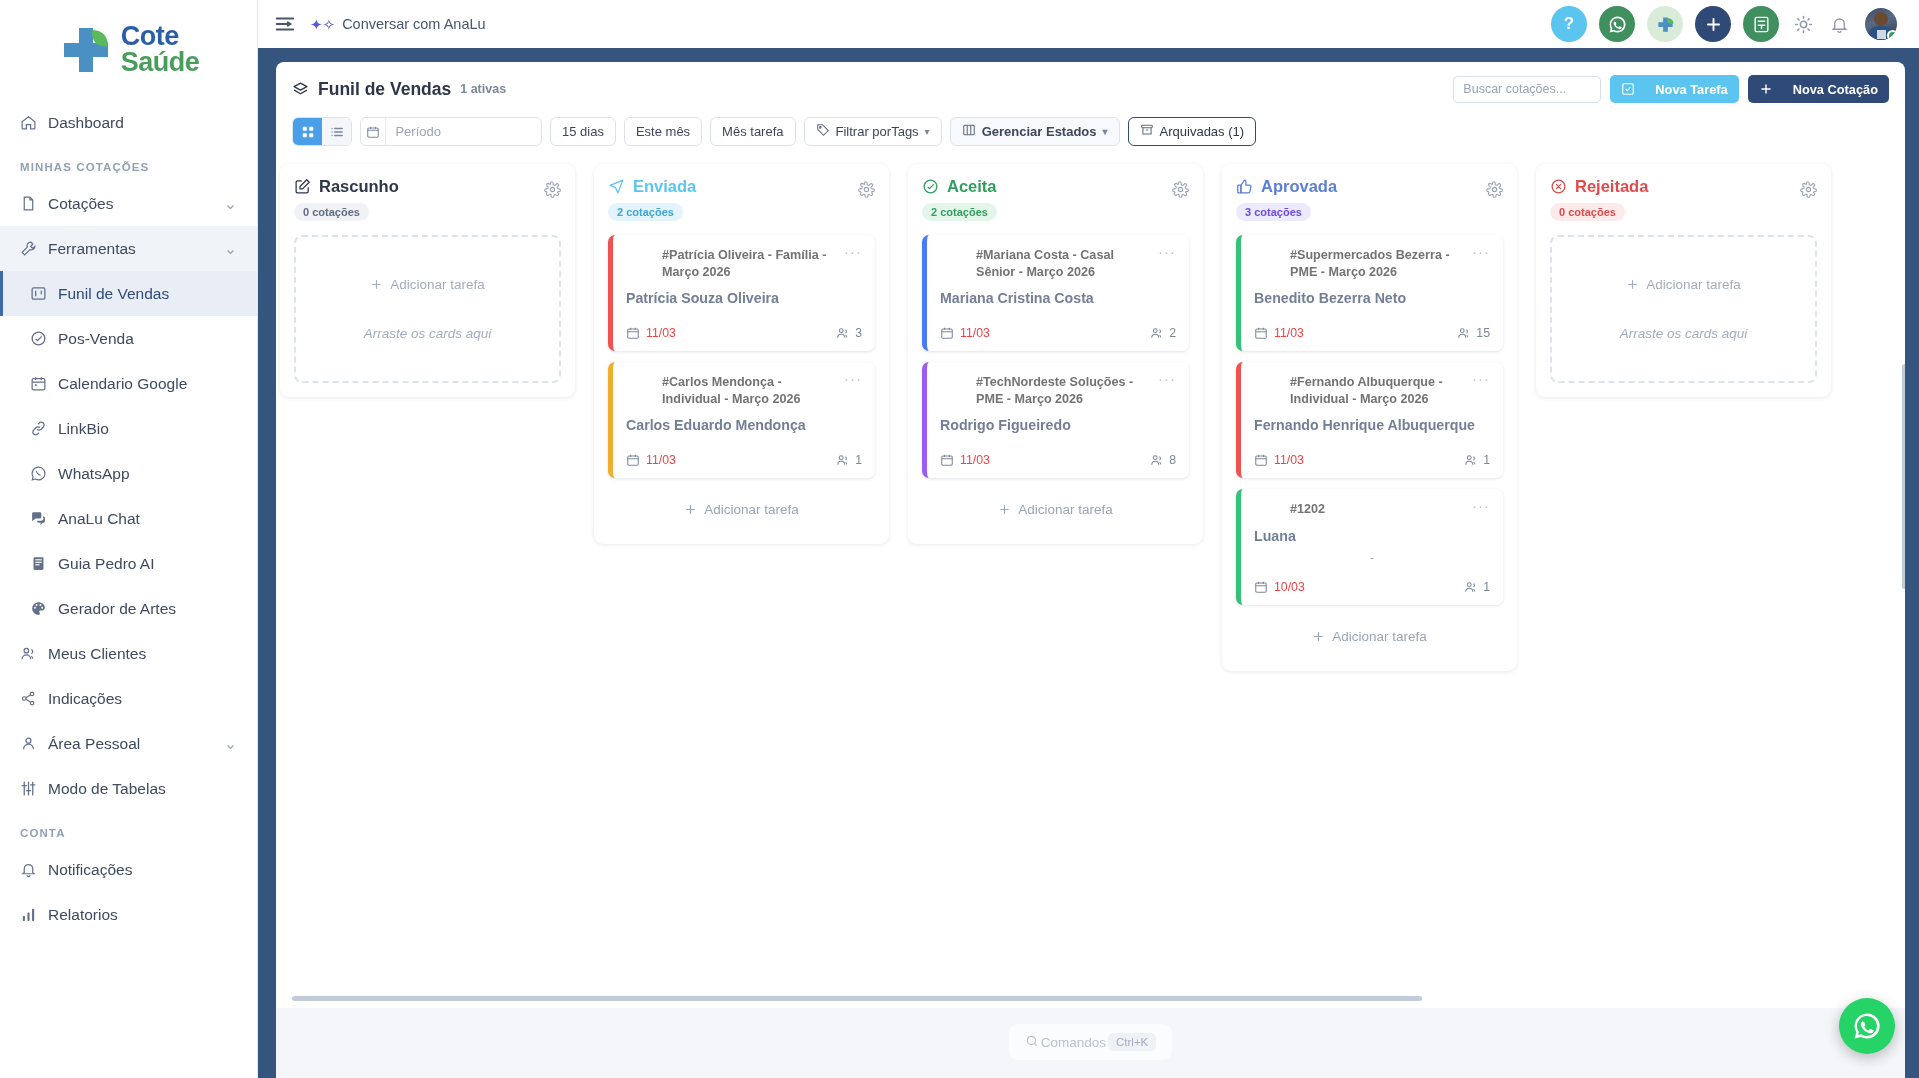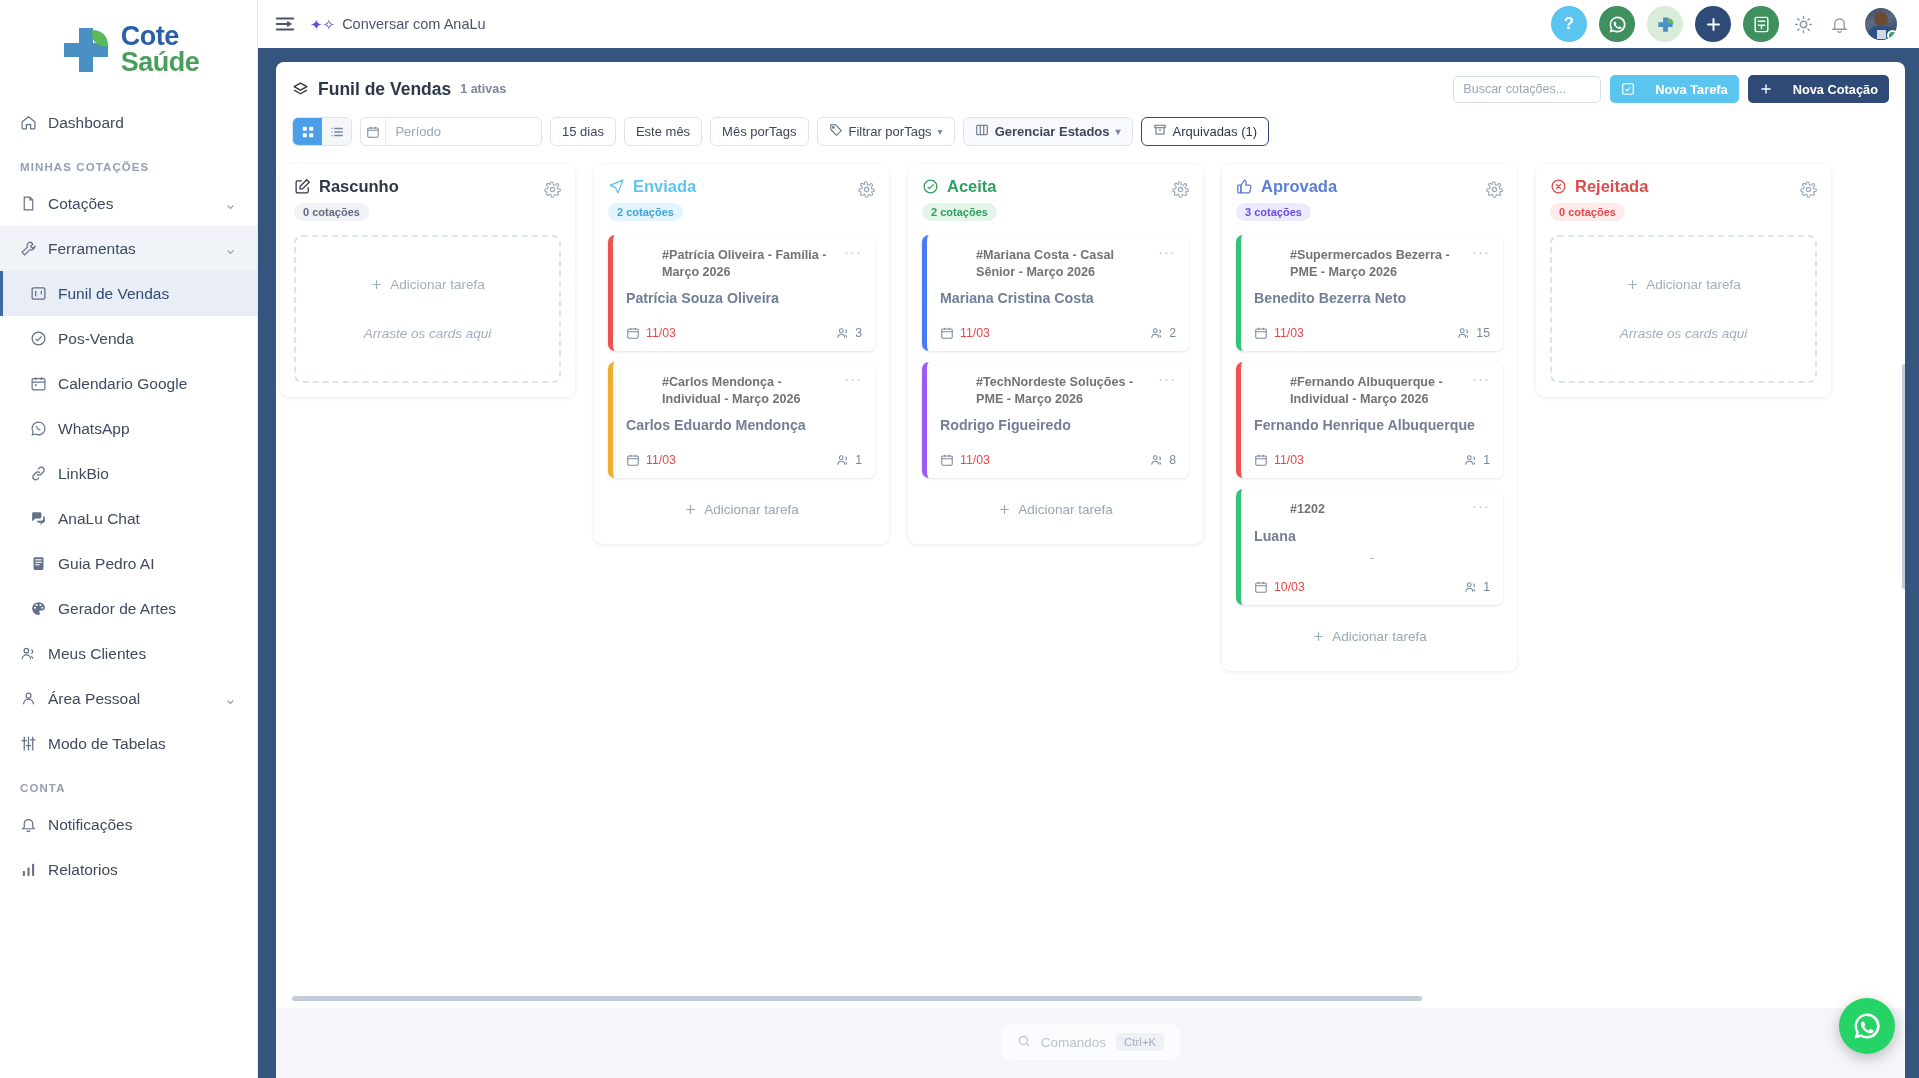--- a/index.html
+++ b/index.html
@@ -172,21 +172,21 @@
   .card-foot { display: flex; align-items: center; margin-top: auto; padding-top: 14px; }
   .card-foot .date { display: flex; align-items: center; gap: 6px; color: #ef4444; font-size: 12.3px; }
   .card-foot .ppl { margin-left: auto; display: flex; align-items: center; gap: 5px; color: #7b879b; font-size: 12.3px; }
   .card-foot svg { width: 14px; height: 14px; }
 
   .scroll-x { height: 5px; background: #c2cbd8; border-radius: 3px; margin: 10px 16px 7px 16px; width: 1130px; }
   .vscroll { position:absolute; right:-2px; top:204px; width:5px; height:225px; background:#c2cbd8; border-radius:3px; }
 
   .cmdbar-wrap { display: flex; justify-content: center; padding: 16px 0 18px 0; background:#f4f6fa; }
   .cmdbar {
-    display: flex; align-items: center; gap: 10px; background: #fbfcfe;
+    display: flex; align-items: center; gap: 2px; background: #fbfcfe;
     border-radius: 9px; padding: 9px 16px; color: #b9c2d0; font-size: 13.5px;
   }
   .cmdbar svg { width: 14px; height: 14px; }
   .kbd { background: #eef1f6; border-radius: 5px; padding: 3px 8px; font-size: 11.5px; color: #a3adbf; }
 
   .fab {
     position: fixed; right: 24px; bottom: 24px; width: 56px; height: 56px; border-radius: 50%;
     background: #25d366; display: flex; align-items: center; justify-content: center;
     box-shadow: 0 4px 14px rgba(0,0,0,.25); cursor: pointer; color: #fff;
   }
@@ -264,35 +264,35 @@
             <svg viewBox="0 0 24 24" fill="none" stroke="currentColor" stroke-width="1.7">
               <rect x="3" y="5" width="18" height="16" rx="2"></rect>
               <path d="M3 10h18M8 3v4M16 3v4"></path>
               <rect x="7" y="13" width="2.4" height="2.4" fill="currentColor" stroke="none"></rect>
             </svg>
           </span>
           <span class="lbl">Calendario Google</span>
         </div>
         <div class="nav-item child">
           <span class="ico">
+            <svg viewBox="0 0 24 24" fill="none" stroke="currentColor" stroke-width="1.8">
+              <path d="M10 13a4 4 0 005.7 0l3-3A4 4 0 1013 4.4l-1.7 1.7"></path>
+              <path d="M14 11a4 4 0 00-5.7 0l-3 3A4 4 0 1011 19.6l1.7-1.7"></path>
+            </svg>
+          </span>
+          <span class="lbl">LinkBio</span>
+        </div>
+        <div class="nav-item child">
+          <span class="ico">
             <svg viewBox="0 0 24 24" fill="none" stroke="currentColor" stroke-width="1.6">
               <path d="M12 3a9 9 0 00-7.7 13.6L3.2 21l4.5-1.2A9 9 0 1012 3z"></path>
               <path d="M9 9c.4 1.2 1.1 2.3 2 3.2.9.9 2 1.6 3.2 2" stroke-linecap="round"></path>
             </svg>
           </span>
           <span class="lbl">WhatsApp</span>
-        </div>
-        <div class="nav-item child">
-          <span class="ico">
-            <svg viewBox="0 0 24 24" fill="none" stroke="currentColor" stroke-width="1.8">
-              <path d="M10 13a4 4 0 005.7 0l3-3A4 4 0 1013 4.4l-1.7 1.7"></path>
-              <path d="M14 11a4 4 0 00-5.7 0l-3 3A4 4 0 1011 19.6l1.7-1.7"></path>
-            </svg>
-          </span>
-          <span class="lbl">LinkBio</span>
         </div>
         <div class="nav-item child">
           <span class="ico">
             <svg viewBox="0 0 24 24" fill="currentColor">
               <path d="M3 5a2 2 0 012-2h9a2 2 0 012 2v5a2 2 0 01-2 2H8l-5 4z"></path>
               <path d="M18 9h1a2 2 0 012 2v5a2 2 0 01-2 2h-1l-3 3v-3h-3a2 2 0 01-2-2v-1h6a3 3 0 003-3z"></path>
             </svg>
           </span>
           <span class="lbl">AnaLu Chat</span>
         </div>
@@ -317,20 +317,31 @@
         </div>
         <div class="nav-item">
           <span class="ico">
             <svg viewBox="0 0 24 24" fill="none" stroke="currentColor" stroke-width="1.7">
               <circle cx="9" cy="8" r="3.2"></circle>
               <path d="M3 20a6 6 0 0112 0"></path>
               <path d="M16 6.5a3 3 0 010 5.6M18 19.5a5.5 5.5 0 00-2-3.8"></path>
             </svg>
           </span>
           <span class="lbl">Meus Clientes</span>
+        </div>
+        <div class="nav-item">
+          <span class="ico">
+            <svg viewBox="0 0 24 24" fill="none" stroke="currentColor" stroke-width="1.7">
+              <circle cx="17" cy="5.5" r="2.5"></circle>
+              <circle cx="6" cy="12" r="2.5"></circle>
+              <circle cx="17" cy="18.5" r="2.5"></circle>
+              <path d="M8.3 10.8l6.4-3.7M8.3 13.2l6.4 3.7"></path>
+            </svg>
+          </span>
+          <span class="lbl">Indicações</span>
         </div>
         <div class="nav-item">
           <span class="ico">
             <svg viewBox="0 0 24 24" fill="none" stroke="currentColor" stroke-width="1.7">
               <circle cx="12" cy="8" r="3.5"></circle>
               <path d="M5 20a7 7 0 0114 0"></path>
             </svg>
           </span>
           <span class="lbl">Área Pessoal</span>
           <span class="chev">⌄</span>
@@ -484,21 +495,21 @@
               <input placeholder="Período" style="">
             </div>
 
             <div class="pill">
                 <span>15 dias</span>
               </div>
             <div class="pill">
                 <span>Este mês</span>
               </div>
             <div class="pill">
-                <span>Mês porTags</span>
+                <span>Mês tarefa</span>
               </div>
 
             <div class="pill">
               <span><svg viewBox="0 0 24 24" fill="none" stroke="currentColor" stroke-width="1.8">
                     <path d="M3 3h8l10 10-8 8L3 11z"></path>
                     <circle cx="7.5" cy="7.5" r="1.3"></circle>
                   </svg></span>
               <span>Filtrar porTags</span>
               <span class="cv">▾</span>
             </div>

